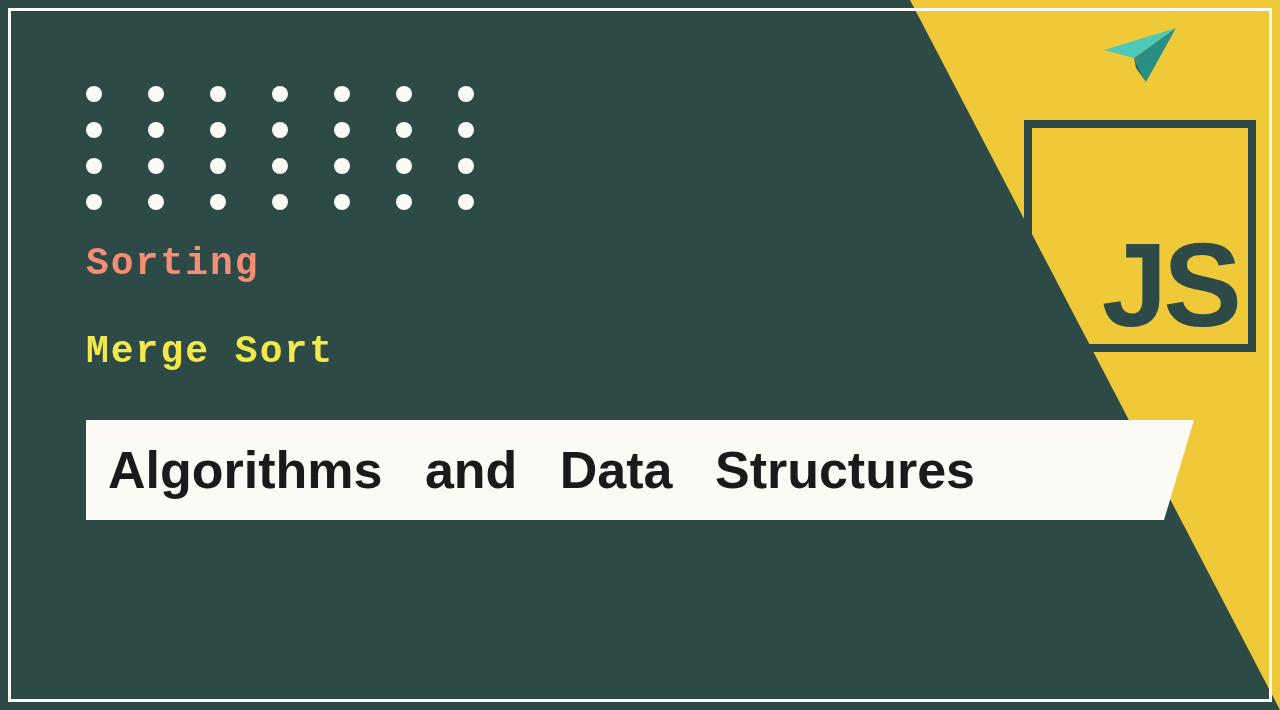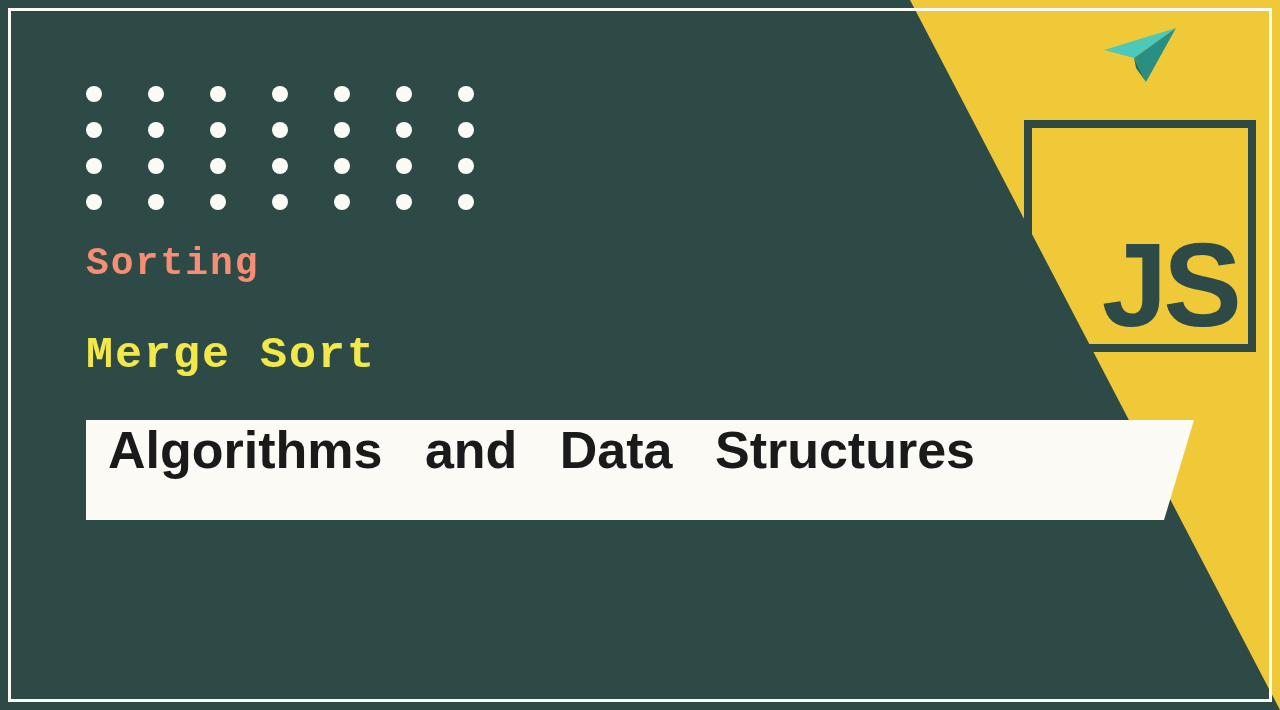--- a/index.html
+++ b/index.html
@@ -54,35 +54,35 @@
     font-size: 38px;
     color: #f58e74;
     letter-spacing: 2px;
   }
   .title-secondary {
     position: absolute;
     top: 330px;
     left: 86px;
     font-family: 'Courier New', monospace;
     font-weight: bold;
-    font-size: 45px;
+    font-size: 38px;
     color: #f2e84a;
     letter-spacing: 2px;
     text-align: center;
   }
   .banner {
     position: absolute;
     top: 420px;
     left: 86px;
     width: 1108px;
     height: 100px;
     background: #fbfaf5;
     clip-path: polygon(0 0, 100% 0, calc(100% - 30px) 100%, 0 100%);
     display: flex;
-    align-items: flex-start;
+    align-items: center;
     padding-left: 22px;
   }
   .banner-text {
     font-family: 'Comic Sans MS', cursive, sans-serif;
     font-size: 52px;
     font-weight: 600;
     color: #1a1a1a;
     word-spacing: 28px;
   }
   .paper-plane {

